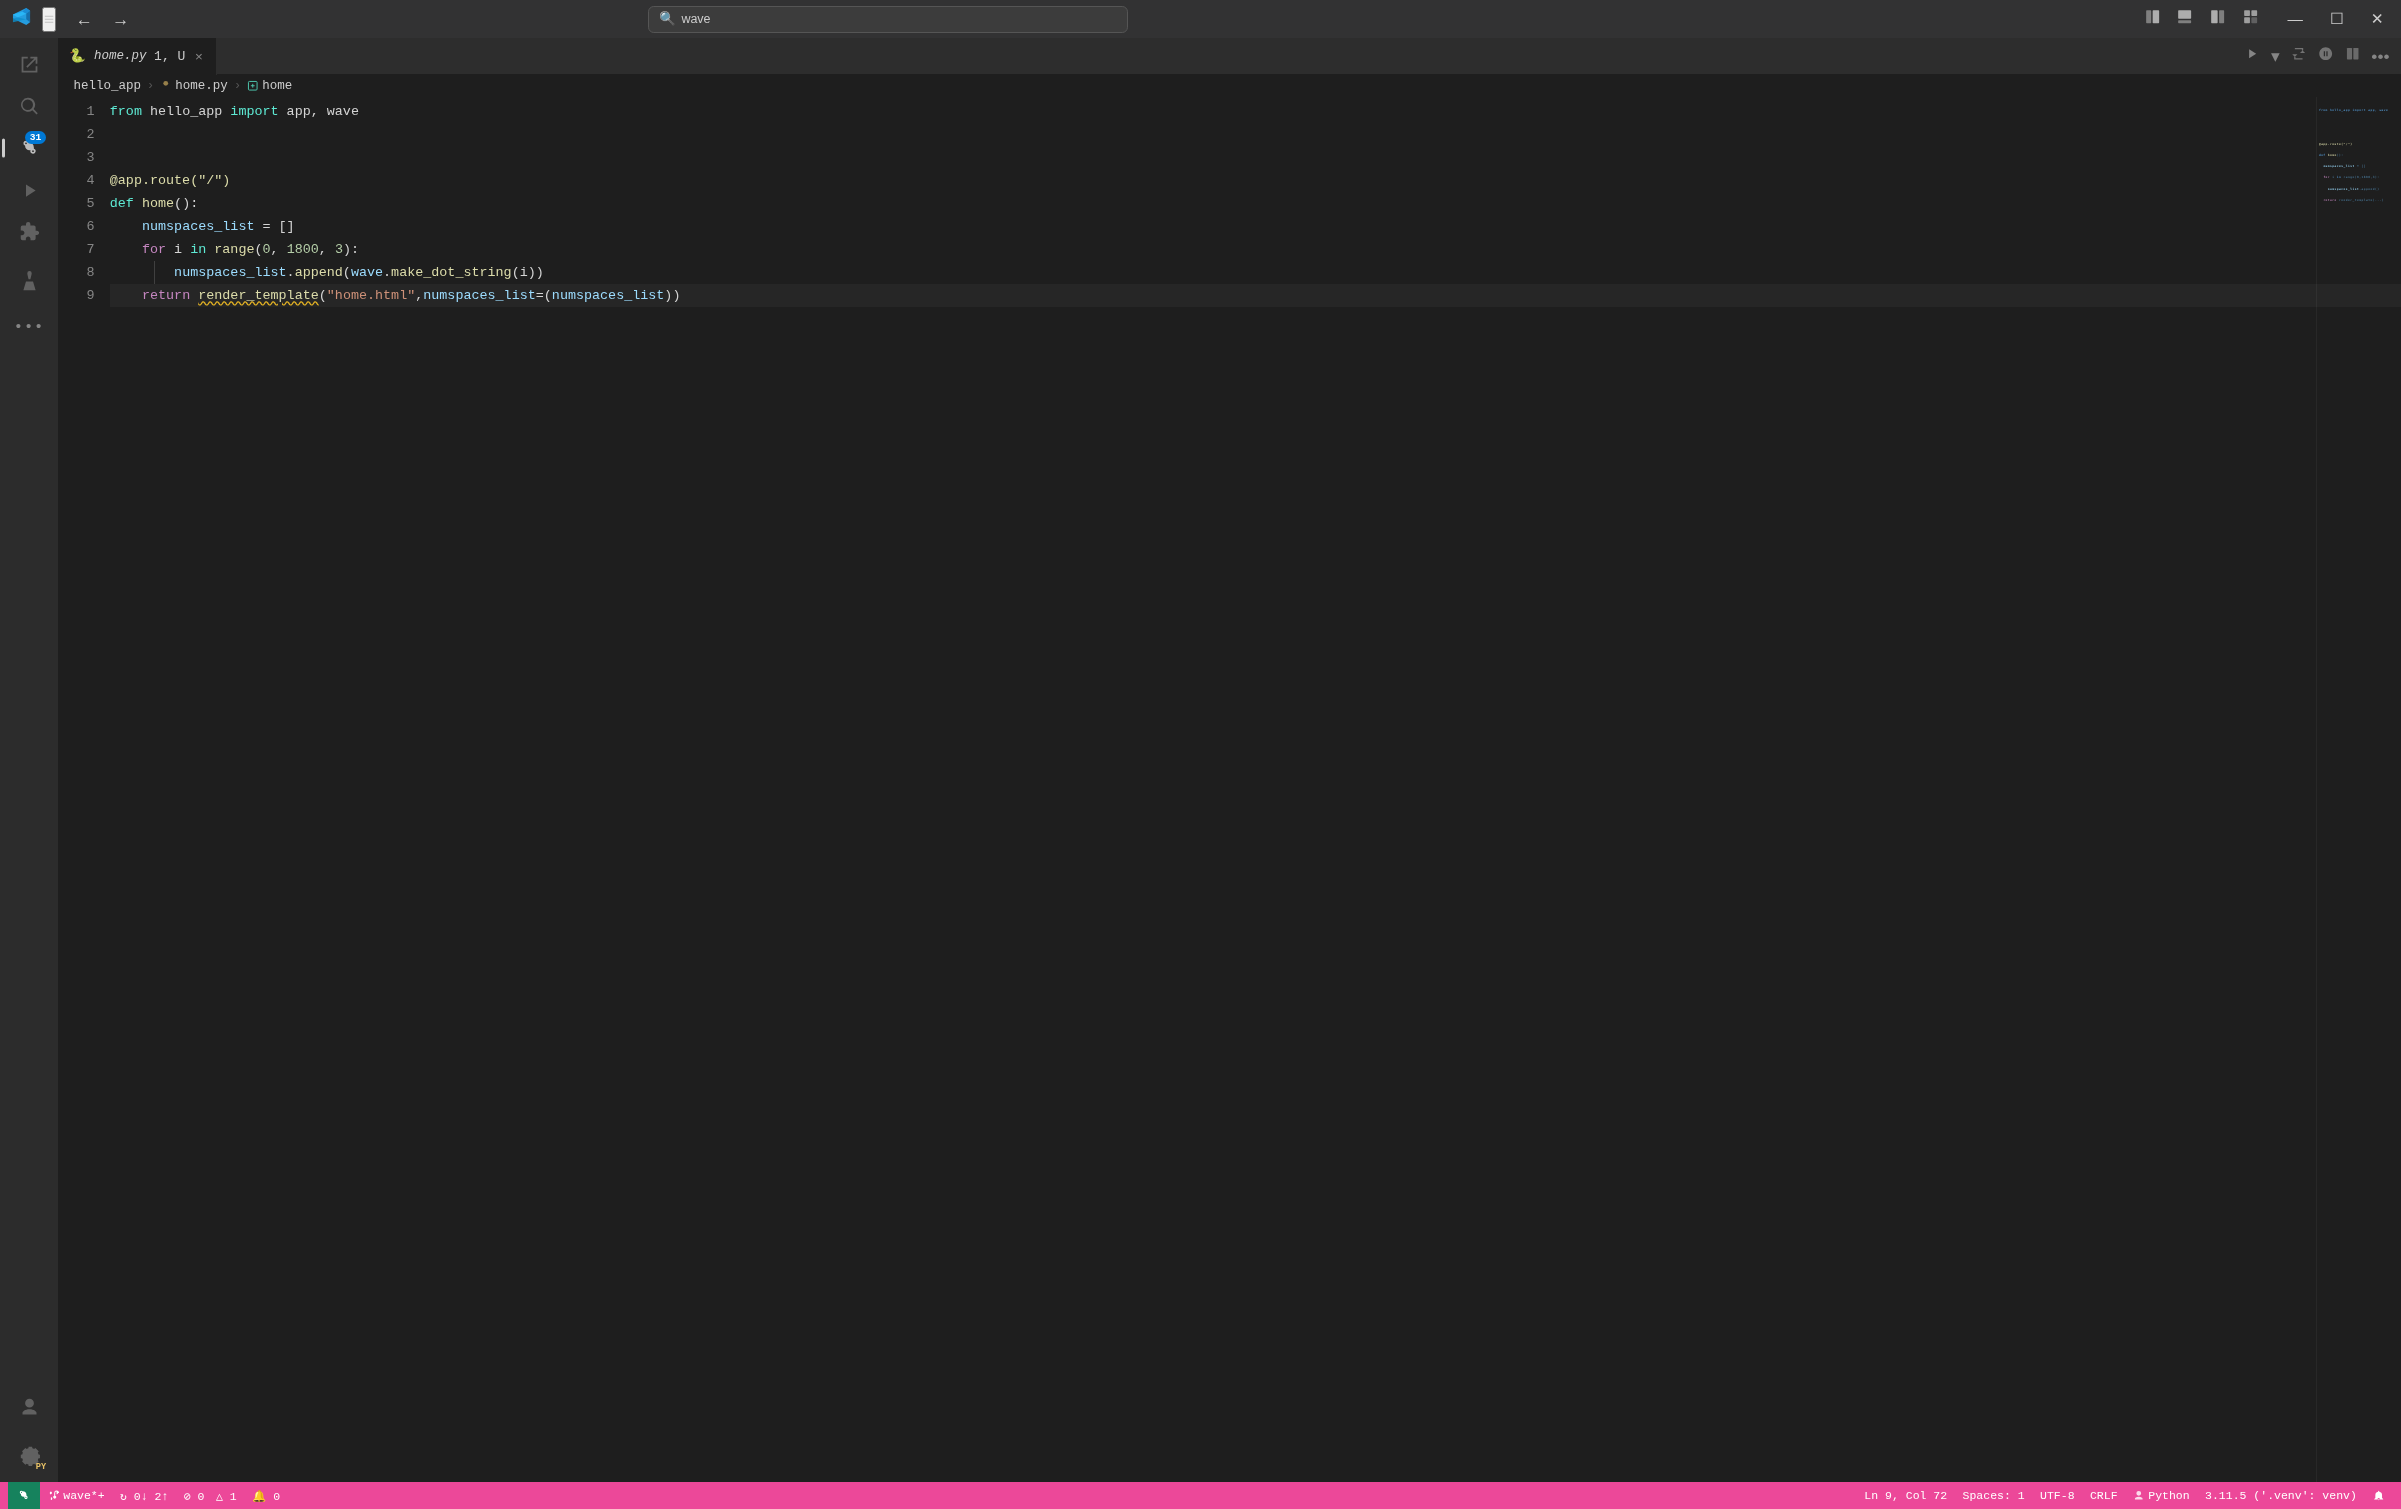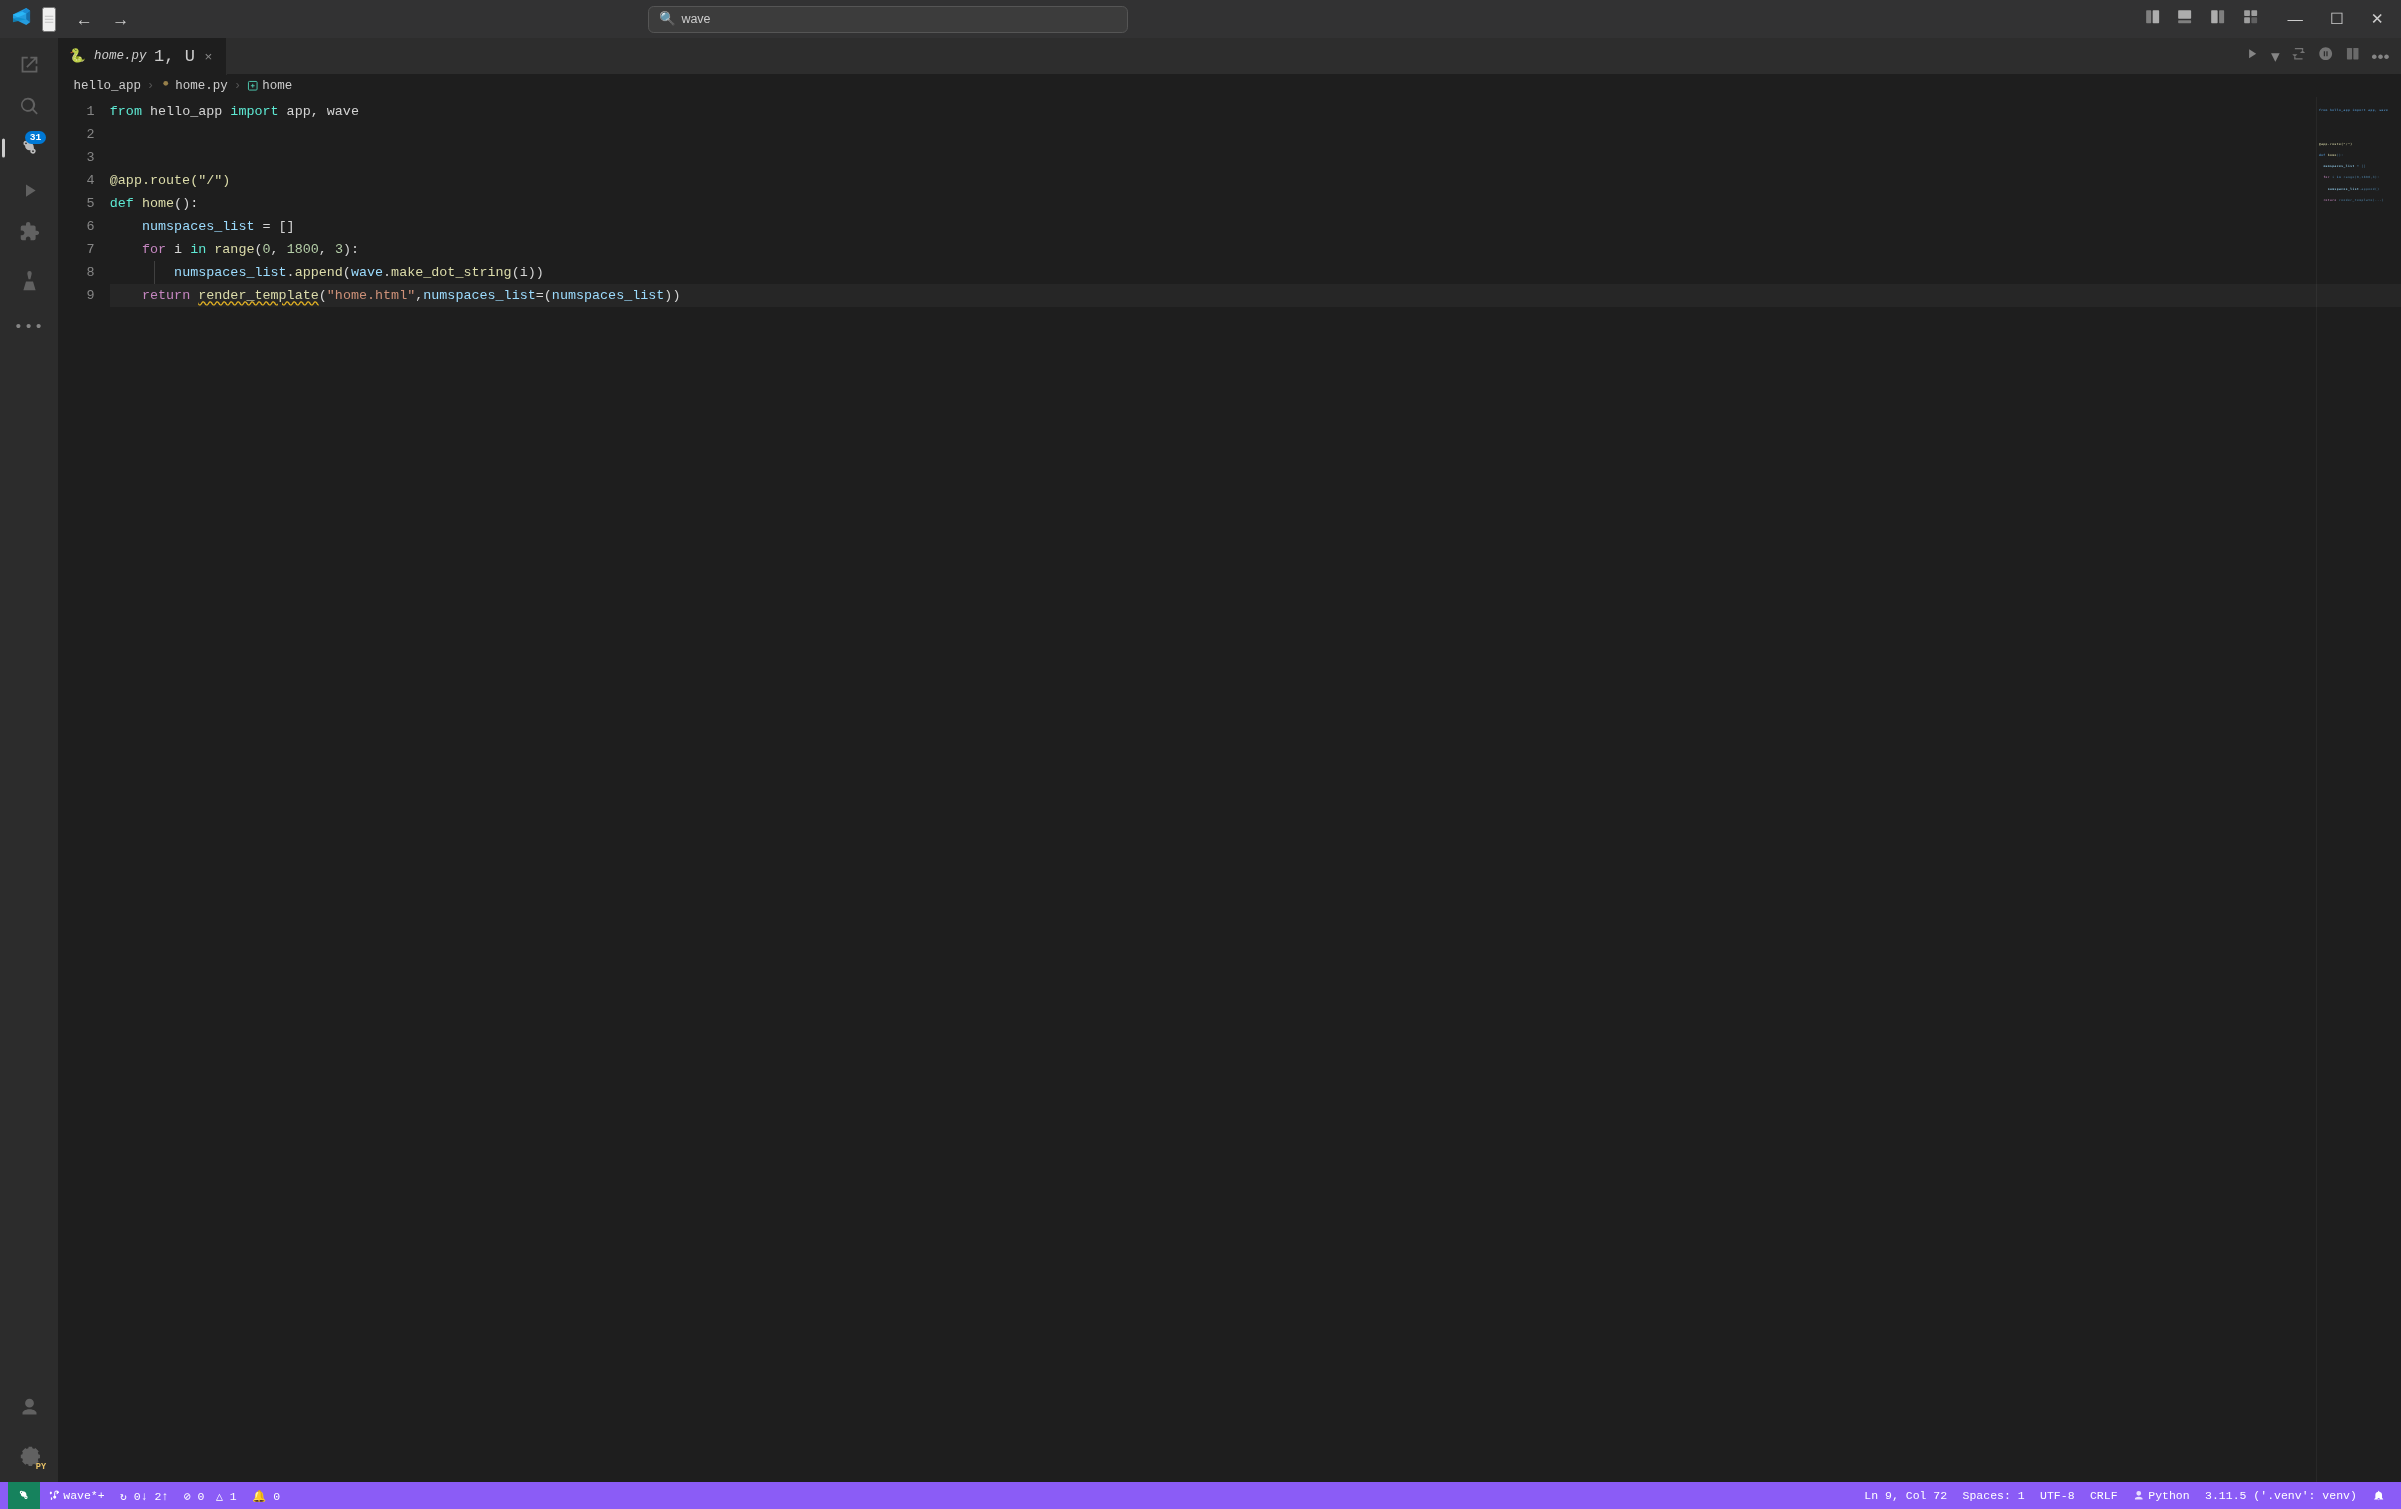--- a/index.html
+++ b/index.html
@@ -186,21 +186,21 @@
       background: #1e1e1e;
       border-right: 1px solid #2d2d2d;
       gap: 7.7px;
       cursor: pointer;
       color: #cccccc;
       font-size: 12.5px;
       min-width: 134px;
     }
     .tab .tab-icon { color: #e8c267; font-size: 13.4px; }
     .tab .tab-name { font-style: italic; color: #cccccc; }
-    .tab .tab-modified { color: #cccccc; font-size: 17px; }
+    .tab .tab-modified { color: #cccccc; font-size: 13px; }
     .tab .tab-close {
       background: none;
       border: none;
       color: #888;
       cursor: pointer;
       font-size: 13.4px;
       margin-left: auto;
       padding: 1.9px;
     }
 
@@ -282,21 +282,21 @@
     .dec { color: #dcdcaa; }
     .plain { color: #d4d4d4; }
 
     
     .code-content::-webkit-scrollbar { width: 9.6px; height: 9.6px; }
     .code-content::-webkit-scrollbar-track { background: #1e1e1e; }
     .code-content::-webkit-scrollbar-thumb { background: #424242; border-radius: 4.8px; }
 
     
     .status-bar {
-      background: #8b5cf6;
+      background: #ec4899;
       height: 27px;
       display: flex;
       align-items: center;
       padding: 0 7.7px;
       font-size: 11.5px;
       color: white;
       gap: 0;
       flex-shrink: 0;
     }
     .status-item {

